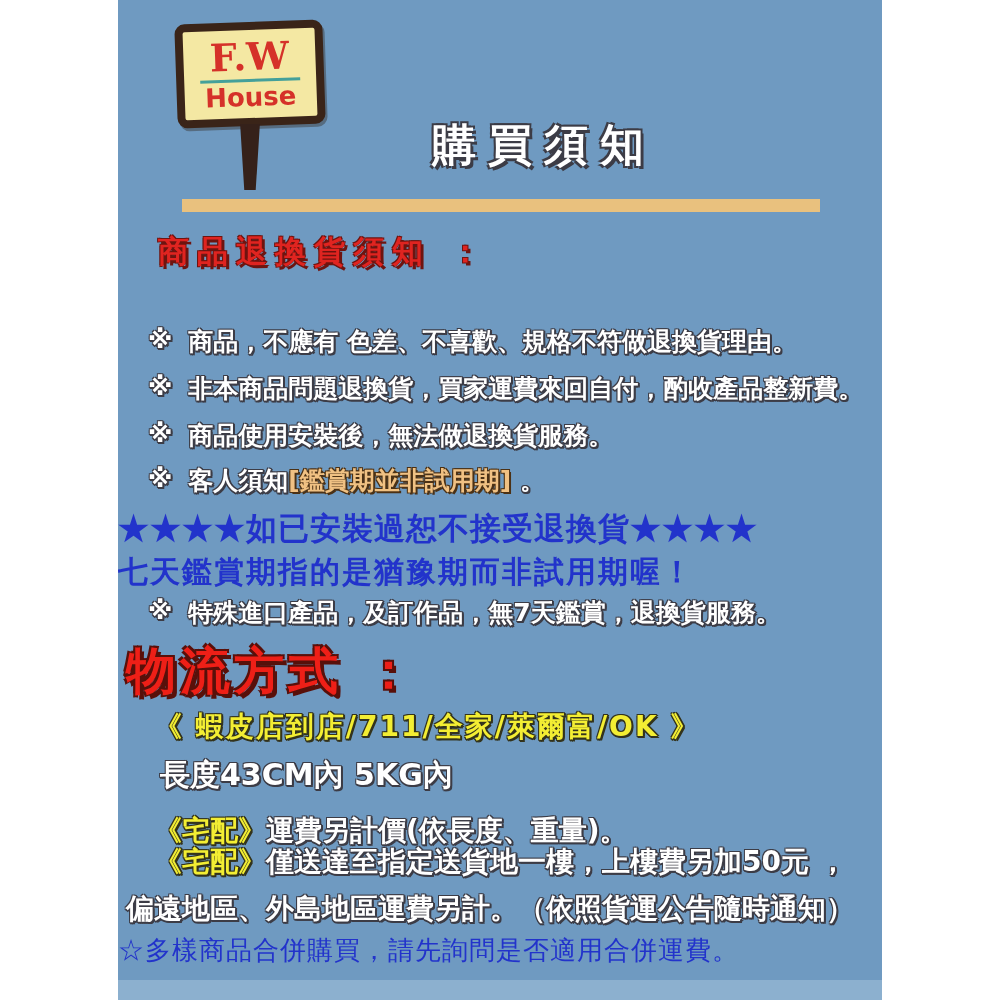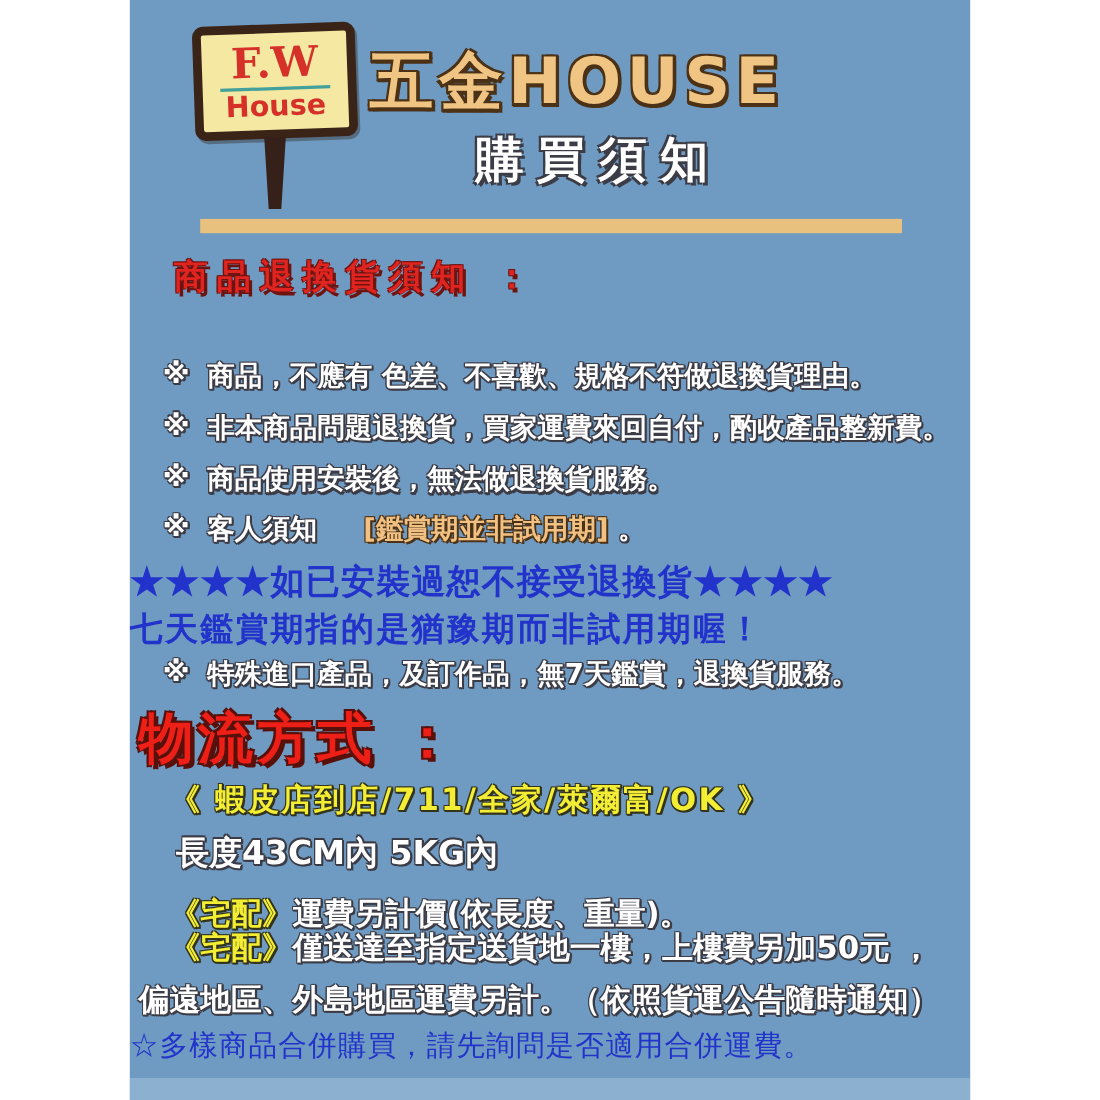--- a/index.html
+++ b/index.html
@@ -39,21 +39,21 @@
     text-shadow:3px 3px 0 #6e1410,-1px -1px 0 #6e1410,1px -1px 0 #6e1410,-1px 1px 0 #6e1410;}
   .h-logistics{position:absolute;left:8px;top:638px;
     font-size:50px;font-weight:bold;letter-spacing:4px;color:#ee1f17;
     text-shadow:4px 4px 0 #58100a,-2px -2px 0 #58100a,2px -2px 0 #58100a,-2px 2px 0 #58100a;}
   
   .ws{color:#ffffff;font-weight:bold;
     text-shadow:2px 2px 0 #3c3c46,-1px -1px 0 #3c3c46,1px -1px 0 #3c3c46,-1px 1px 0 #3c3c46,2px 0 0 #3c3c46,0 2px 0 #3c3c46;}
   .ys{color:#f3ee33;font-weight:bold;
     text-shadow:2px 2px 0 #33331c,-1px -1px 0 #33331c,1px -1px 0 #33331c,-1px 1px 0 #33331c,2px 0 0 #33331c,0 2px 0 #33331c;}
   .hl{color:#f0c183;font-weight:bold;
-    text-shadow:2px 2px 0 #4b3115,-1px -1px 0 #4b3115,1px -1px 0 #4b3115,-1px 1px 0 #4b3115;margin-left:42px;}
+    text-shadow:2px 2px 0 #4b3115,-1px -1px 0 #4b3115,1px -1px 0 #4b3115,-1px 1px 0 #4b3115;}
   .notice{position:absolute;left:30px;font-size:25px;white-space:nowrap;display:flex;}
   .notice .mk{margin-right:16px;}
   .n1{top:325px;} .n2{top:372px;} .n3{top:419px;} .n4{top:464px;} .n5{top:596px;}
   
   .blue-line{position:absolute;left:0;width:100%;text-align:left;
     font-family:"DejaVu Serif","Liberation Serif",serif;
     color:#2233cb;font-weight:bold;white-space:nowrap;}
   .stars{top:508px;font-size:31px;letter-spacing:1px;}
   .note7{top:552px;font-size:30px;letter-spacing:2px;}
   .footer-note{top:933px;font-size:26px;letter-spacing:1px;font-weight:normal;}
@@ -72,21 +72,20 @@
 <div class="page">
   <div class="panel">
 
     <div class="sign">
       <div class="sign-fw">F.W</div>
       <div class="sign-rule"></div>
       <div class="sign-house">House</div>
     </div>
     <div class="sign-handle"></div>
 
-    <div class="title">五金HOUSE</div>
     <div class="subtitle">購買須知</div>
     <div class="divider"></div>
 
     <div class="h-returns">商品退換貨須知 ：</div>
 
     <div class="notice n1 ws">
       <span class="mk">※</span>
       <span>商品，不應有 色差、不喜歡、規格不符做退換貨理由。</span>
     </div>
     <div class="notice n2 ws">

